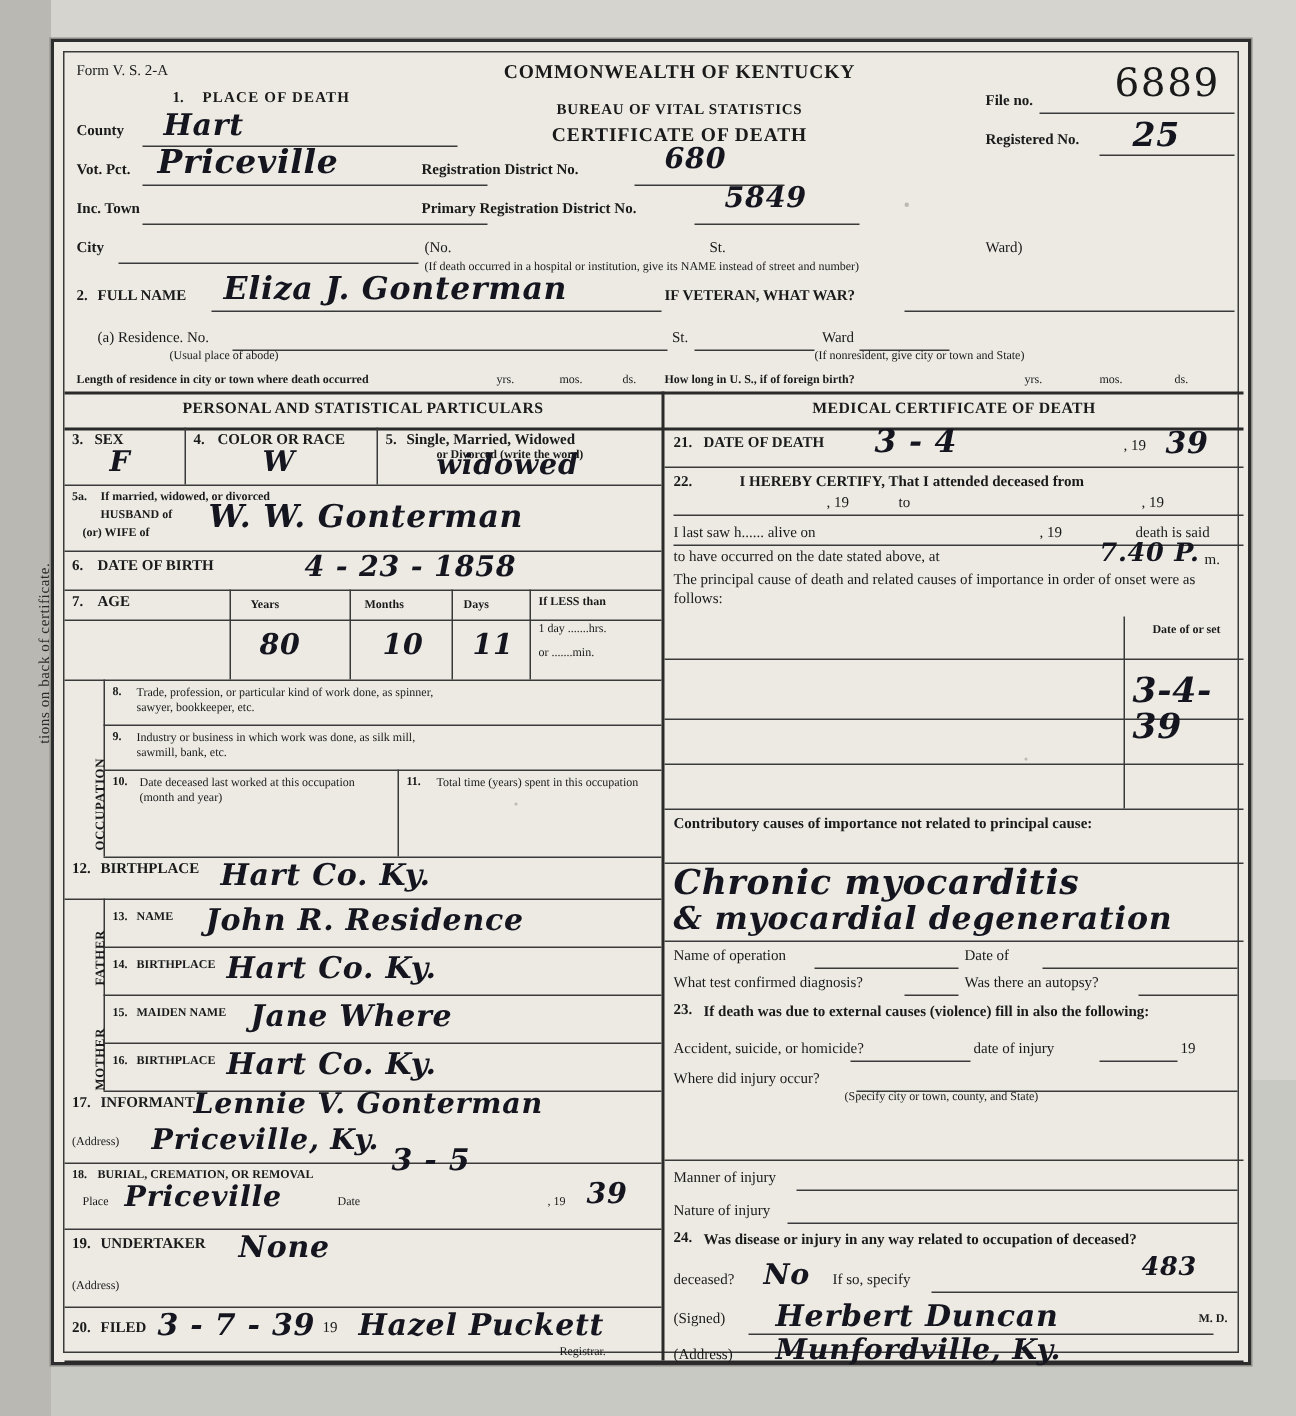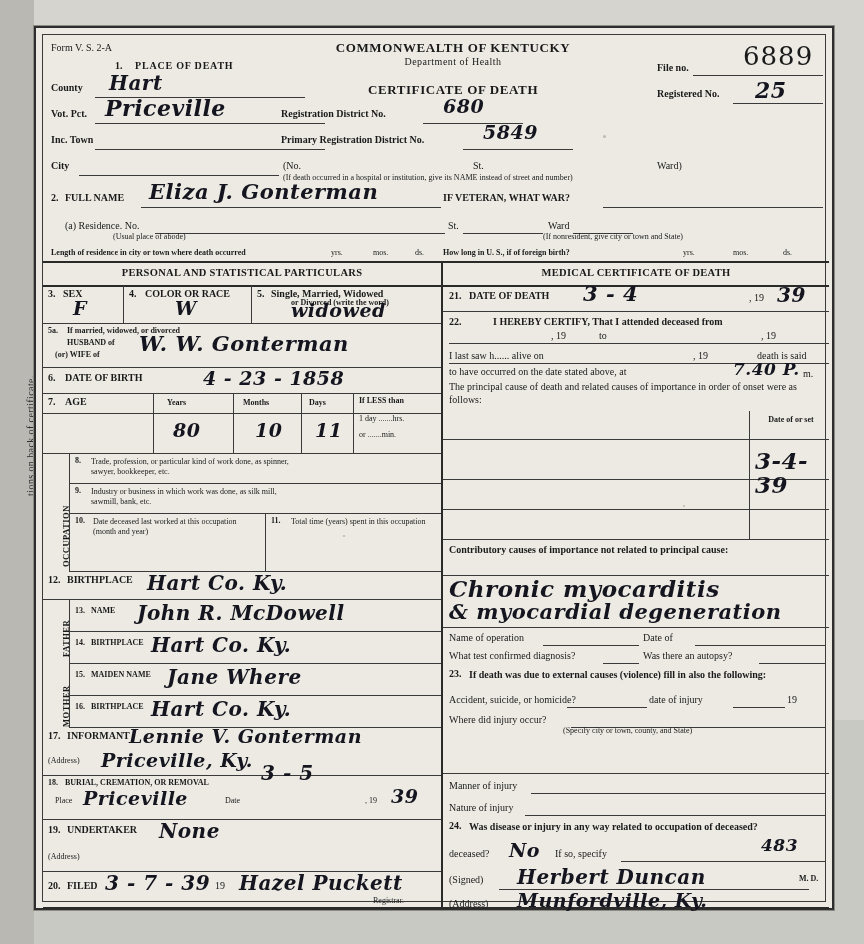--- a/index.html
+++ b/index.html
@@ -89,21 +89,21 @@
   <div class="left-strip">
     <div class="vtext">tions on back of certificate.</div>
   </div>
 
   <div class="cert">
     <div class="inner">
 
       <div class="t" style="left:8px;top:8px;">Form V. S. 2-A</div>
 
       <div class="t hdr-title" style="left:250px;top:6px;width:320px;text-align:center;">COMMONWEALTH OF KENTUCKY</div>
-      <div class="t hdr-sub" style="left:250px;top:22px;width:320px;text-align:center;">Department of Health</div>
+      <div class="t hdr-sub b caps" style="left:250px;top:34px;width:320px;text-align:center;">BUREAU OF VITAL STATISTICS</div>
       <div class="t hdr-title" style="left:250px;top:48px;width:320px;text-align:center;">CERTIFICATE OF DEATH</div>
 
       <div class="t b" style="left:614px;top:28px;">File no.</div>
       <div class="line hl" style="left:650px;top:40px;width:130px;"></div>
       <div class="t num" style="left:700px;top:8px;">6889</div>
 
       <div class="t b" style="left:614px;top:54px;">Registered No.</div>
       <div class="line hl" style="left:690px;top:68px;width:90px;"></div>
       <div class="t hand" style="left:712px;top:44px;font-size:22px;">25</div>
 
@@ -245,21 +245,21 @@
       <div class="t b" style="left:24px;top:540px;">BIRTHPLACE</div>
       <div class="t hand" style="left:104px;top:538px;font-size:20px;">Hart Co. Ky.</div>
 
       <div class="line vl" style="left:26px;top:564px;height:128px;"></div>
       <div class="vert-label" style="left:18px;top:622px;">FATHER</div>
       <div class="vert-label" style="left:18px;top:692px;">MOTHER</div>
 
       <div class="line hl" style="left:26px;top:596px;width:372px;"></div>
       <div class="t b tiny" style="left:32px;top:572px;">13.</div>
       <div class="t b tiny" style="left:48px;top:572px;">NAME</div>
-      <div class="t hand" style="left:94px;top:568px;font-size:20px;">John R. McDowell</div>
+      <div class="t hand" style="left:94px;top:568px;font-size:20px;">John R. Residence</div>
 
       <div class="line hl" style="left:26px;top:628px;width:372px;"></div>
       <div class="t b tiny" style="left:32px;top:604px;">14.</div>
       <div class="t b tiny" style="left:48px;top:604px;">BIRTHPLACE</div>
       <div class="t hand" style="left:108px;top:600px;font-size:20px;">Hart Co. Ky.</div>
 
       <div class="line hl" style="left:26px;top:660px;width:372px;"></div>
       <div class="t b tiny" style="left:32px;top:636px;">15.</div>
       <div class="t b tiny" style="left:48px;top:636px;">MAIDEN NAME</div>
       <div class="t hand" style="left:124px;top:632px;font-size:20px;">Jane Where</div>

